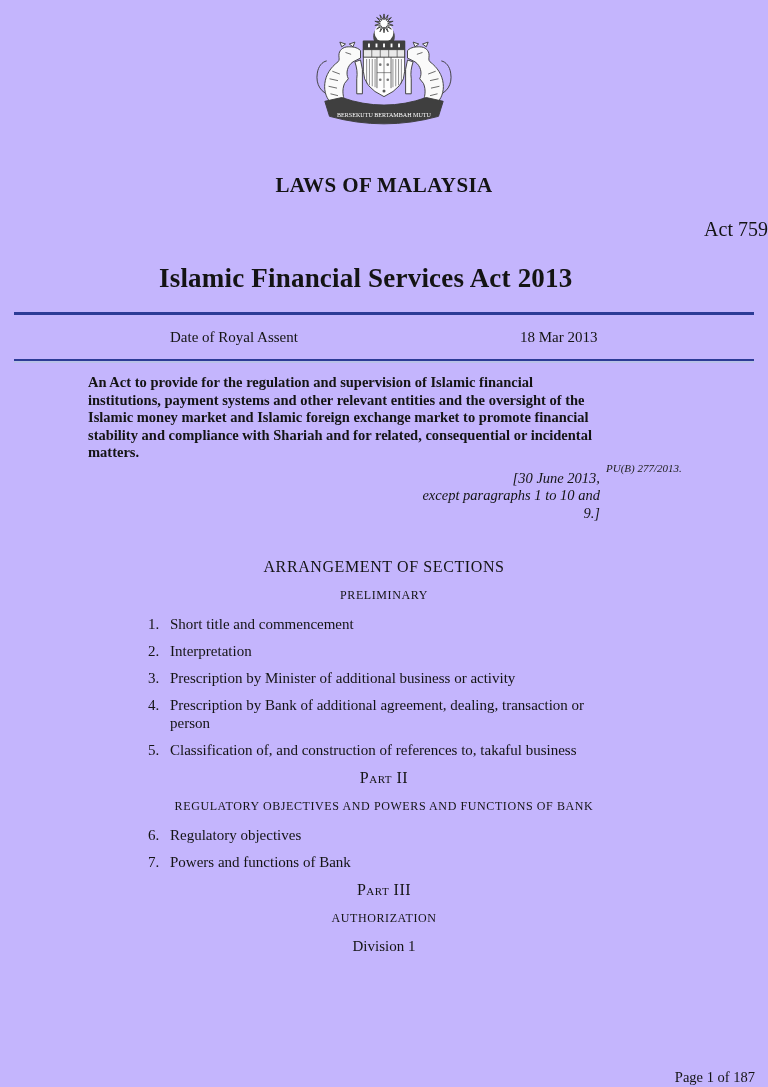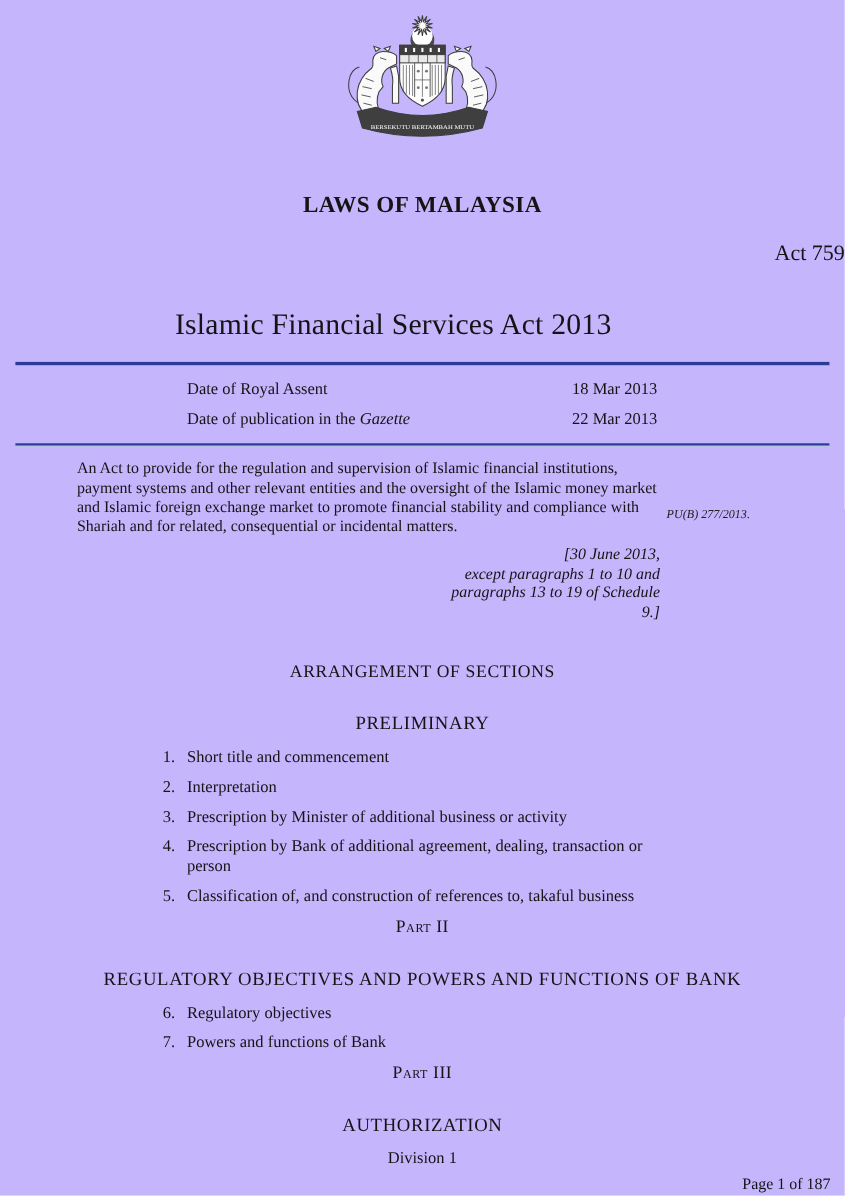--- a/index.html
+++ b/index.html
@@ -1,33 +1,33 @@
 <!DOCTYPE html>
 <html><head>
 <meta charset="utf-8">
 <style>
   html,body{margin:0;padding:0;background:#fff;}
   .page{position:relative;width:768px;height:1087px;background:#c4b5fd;overflow:hidden;
         font-family:"Liberation Serif","DejaVu Serif",serif;color:#141414;}
   .crest{padding-top:13px;text-align:center;}
   .jurisdiction{margin-top:32px;text-align:center;font-size:21px;font-weight:bold;letter-spacing:.4px;}
   .act-number{margin-top:20px;text-align:right;font-size:20px;}
-  .act-title{margin:38px 0 0 159px;font-size:27px;font-weight:normal;letter-spacing:.2px;}
+  .act-title{margin:22px 0 0 159px;font-size:27px;font-weight:bold;letter-spacing:.2px;}
   .rule{margin:0 14px;background:#2c3b96;}
   .rule-top{margin-top:18px;height:3px;}
   .rule-bottom{height:2px;box-shadow:0 2px 0 #b8c0e8;}
   .dates{margin:0 148px;padding:9px 0 8px 22px;}
   .date-row{display:flex;font-size:15px;line-height:27px;}
   .date-label{width:350px;flex:none;}
-  .preamble{margin:13px 160px 0 70px;font-size:14.5px;line-height:17.6px;}
+  .preamble{margin:13px 160px 0 88px;font-size:14.5px;line-height:17.6px;font-weight:bold;}
   .commencement{margin:8px 168px 0 0;text-align:right;font-style:italic;font-size:14.5px;line-height:17.4px;}
   .gazette-ref{position:absolute;left:606px;top:462px;font-style:italic;font-size:11px;color:#222;}
   .arrangement-title{margin-top:36px;text-align:center;font-size:16px;letter-spacing:.6px;}
   .part-label{margin-top:10px;text-align:center;font-size:16px;font-variant:small-caps;letter-spacing:.5px;}
-  .part-heading{margin-top:28px;text-align:center;font-size:17px;letter-spacing:.6px;}
+  .part-heading{margin-top:12px;text-align:center;font-size:12px;letter-spacing:.6px;}
   .toc{margin:12px 148px 0;}
   .toc-item{display:flex;font-size:15px;line-height:18px;margin-bottom:9px;}
   .toc-num{width:22px;flex:none;}
   .toc-text{white-space:nowrap;}
   .toc-item.wrap .toc-text{white-space:normal;max-width:436px;}
   .division{margin-top:12px;text-align:center;font-size:15px;}
   .footer{position:absolute;right:13px;bottom:1px;font-size:14.5px;}
   i{font-style:italic;}
 </style>
 </head>
@@ -98,33 +98,28 @@
   <div class="jurisdiction">LAWS OF MALAYSIA</div>
   <div class="act-number">Act 759</div>
   <div class="act-title">Islamic Financial Services Act 2013</div>
 
   <div class="rule rule-top"></div>
   <div class="dates">
     <div class="date-row">
       <span class="date-label">Date of Royal Assent</span>
       <span class="date-value">18 Mar 2013</span>
     </div>
-    <div class="date-row">
-      <span class="date-label"><span>Date of publication in the </span><i>Gazette</i></span>
-      <span class="date-value">22 Mar 2013</span>
-    </div>
   </div>
   <div class="rule rule-bottom"></div>
 
   <div class="preamble">An Act to provide for the regulation and supervision of Islamic financial institutions, payment systems and other relevant entities and the oversight of the Islamic money market and Islamic foreign exchange market to promote financial stability and compliance with Shariah and for related, consequential or incidental matters.</div>
 
   <div class="commencement">
     <div>[30 June 2013,</div>
     <div>except paragraphs 1 to 10 and</div>
-    <div>paragraphs 13 to 19 of Schedule</div>
     <div>9.]</div>
   </div>
   <div class="gazette-ref">PU(B) 277/2013.</div>
 
   <div class="arrangement-title">ARRANGEMENT OF SECTIONS</div>
 
   <div class="part-heading">PRELIMINARY</div>
 
   <div class="toc">
     <div class="toc-item">

